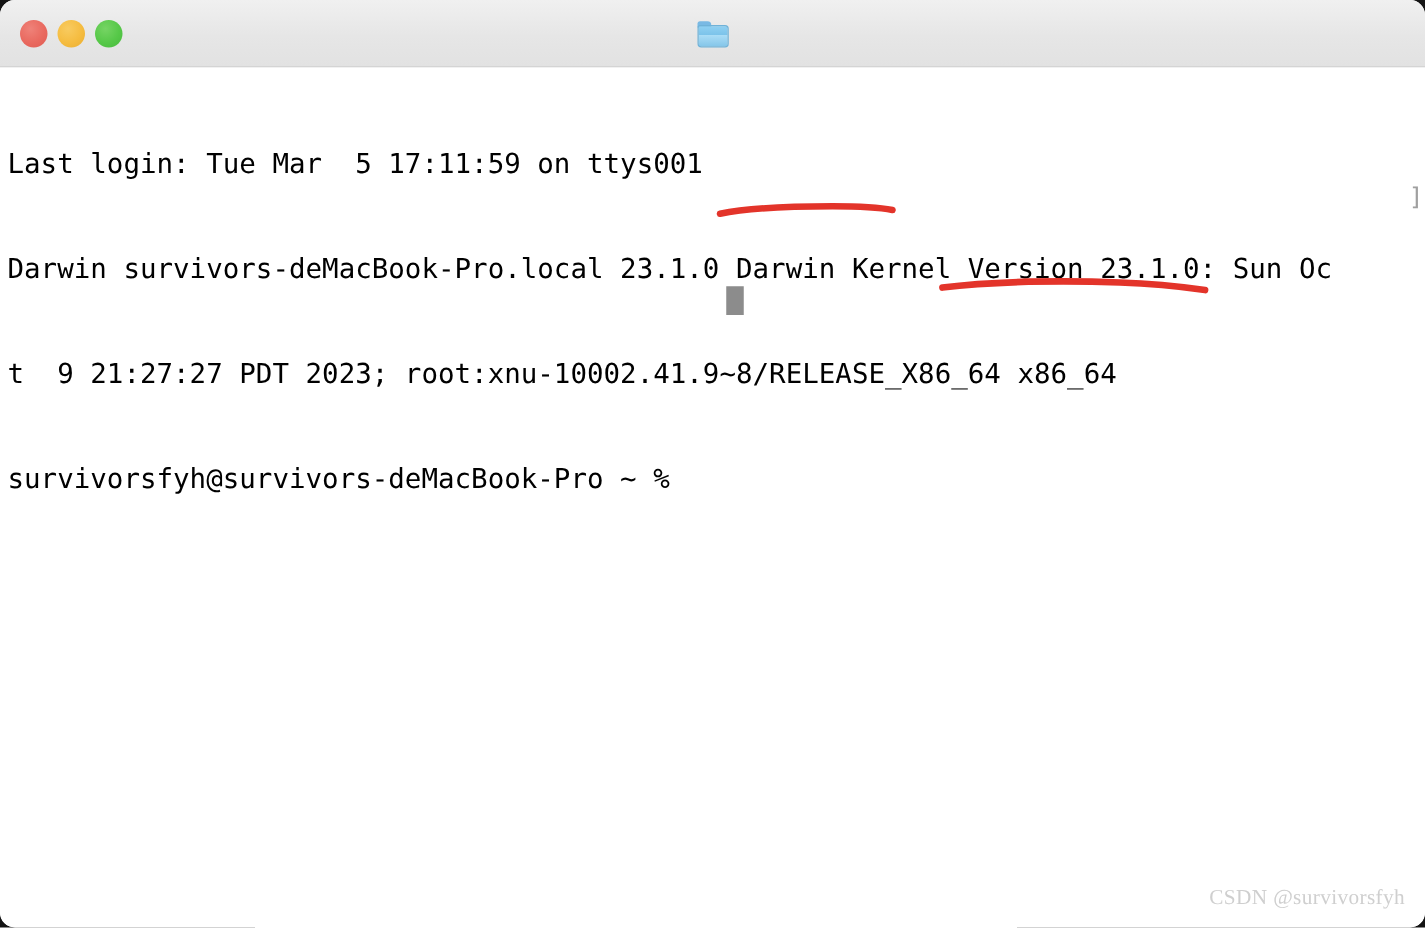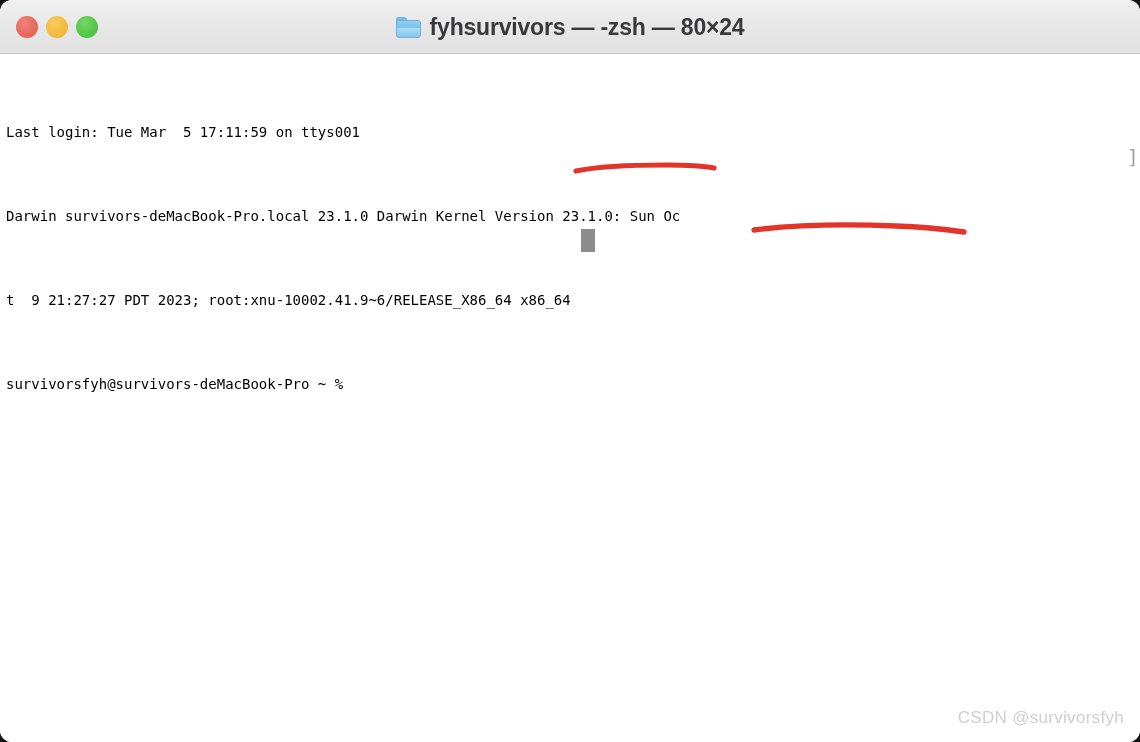--- a/index.html
+++ b/index.html
@@ -112,21 +112,21 @@
     background: #ffffff;
     padding: 0;
     overflow: hidden;
   }
 
   #terminal-text {
     position: absolute;
     left: 6px;
     top: 8px;
     font-family: "DejaVu Sans Mono", "Liberation Mono", monospace;
-    font-size: 14px;
+    font-size: 22px;
     line-height: 28px;
     color: #000000;
     white-space: pre;
     letter-spacing: 0px;
   }
   .tline {
     white-space: pre;
     height: 28px;
   }
   .dim { color: #a0a0a0; }
@@ -158,21 +158,21 @@
     pointer-events: none;
   }
   #annot-1 { left: 570px; top: 104px;  width: 150px; height: 18px; }
   #annot-2 { left: 746px; top: 163px;  width: 226px; height: 20px; }
 
   
   #watermark {
     position: absolute;
     right: 16px;
     bottom: 14px;
-    font-family: Liberation Sans, sans-serif;
+    font-family: Liberation Serif, serif;
     font-size: 17px;
     color: #cfcfcf;
     letter-spacing: 0.3px;
     white-space: nowrap;
   }
 </style>
 </head>
 <body>
 
 <div id="desktop">
@@ -185,31 +185,30 @@
         <span class="light close"></span>
         <span class="light min"></span>
         <span class="light zoom"></span>
       </div>
 
       <div id="title-wrap">
         <span id="folder-icon">
           <span class="tab"></span>
           <span class="body"></span>
         </span>
-        <span id="window-title">fyhsurvivors — -zsh — 80×24</span>
       </div>
 
     </div>
 
     <div id="terminal-body">
 
       <div id="terminal-text">
         <div class="tline">Last login: Tue Mar  5 17:11:59 on ttys001</div>
         <div class="tline">Darwin survivors-deMacBook-Pro.local 23.1.0 Darwin Kernel Version 23.1.0: Sun Oc</div>
-        <div class="tline">t  9 21:27:27 PDT 2023; root:xnu-10002.41.9~6/RELEASE_X86_64 x86_64</div>
+        <div class="tline">t  9 21:27:27 PDT 2023; root:xnu-10002.41.9~8/RELEASE_X86_64 x86_64</div>
         <div class="tline">survivorsfyh@survivors-deMacBook-Pro ~ % </div>
       </div>
 
       <div id="right-bracket">]</div>
 
       <div id="cursor"></div>
 
       <svg id="annot-1" class="annotation" viewBox="0 0 150 18" preserveAspectRatio="none">
         <path d="M6,13 C30,8 62,7 96,7 C118,7 134,8 144,10" stroke="#e3342a" stroke-width="5.2" stroke-linecap="round" fill="none"></path>
       </svg>

